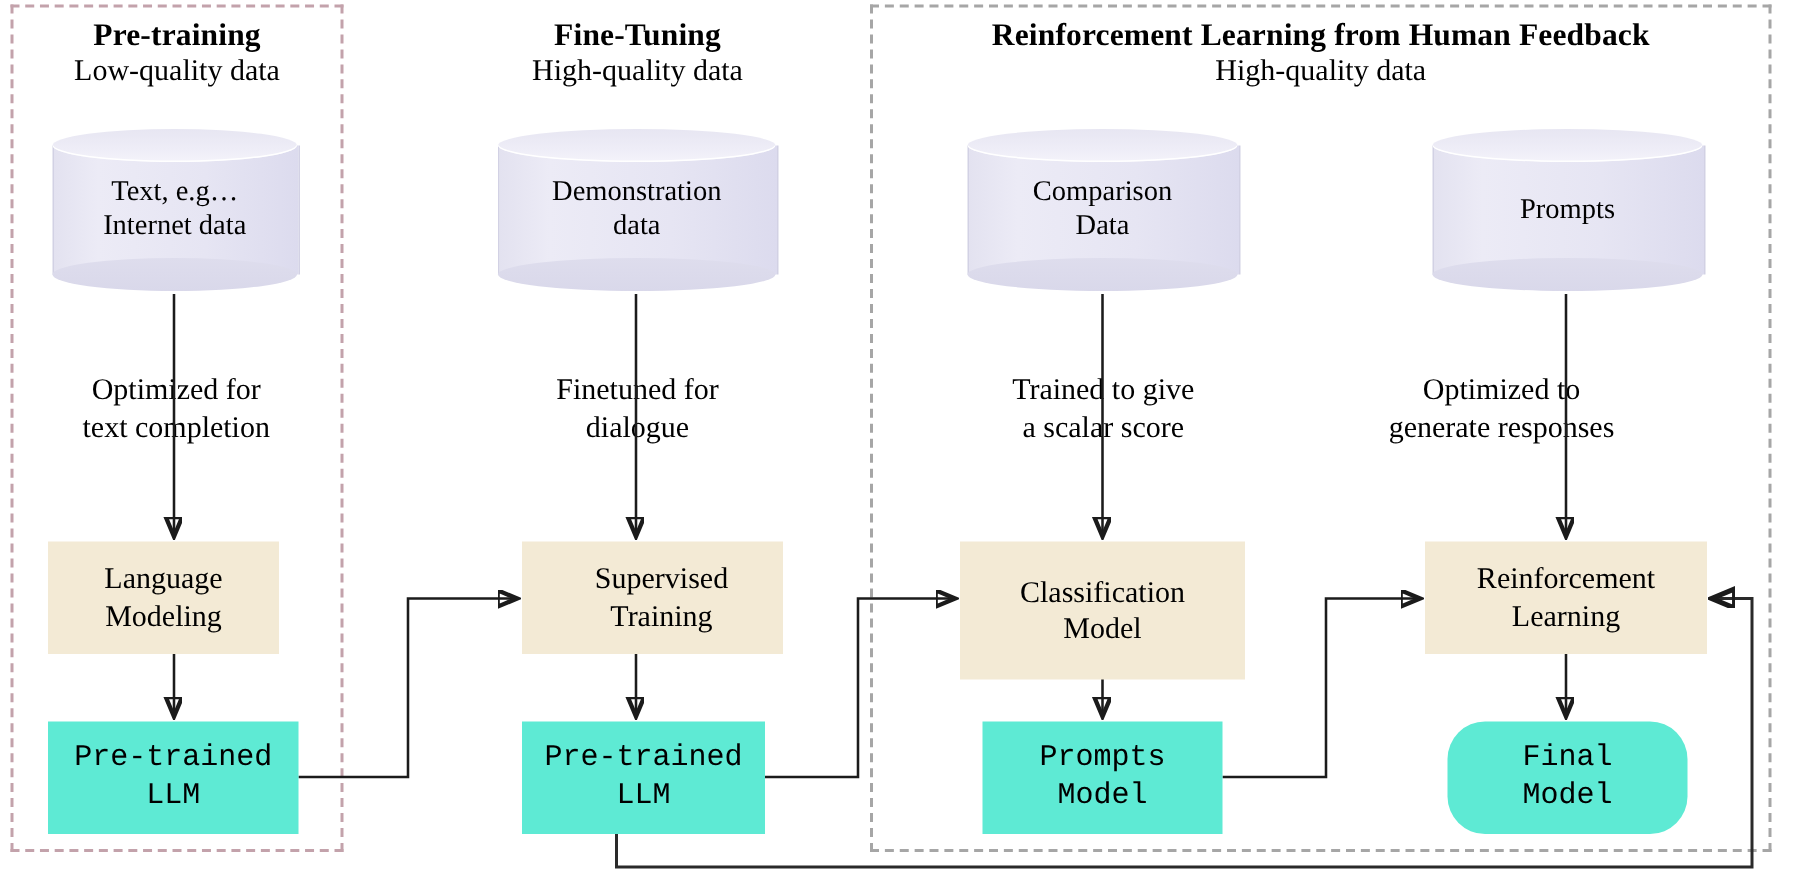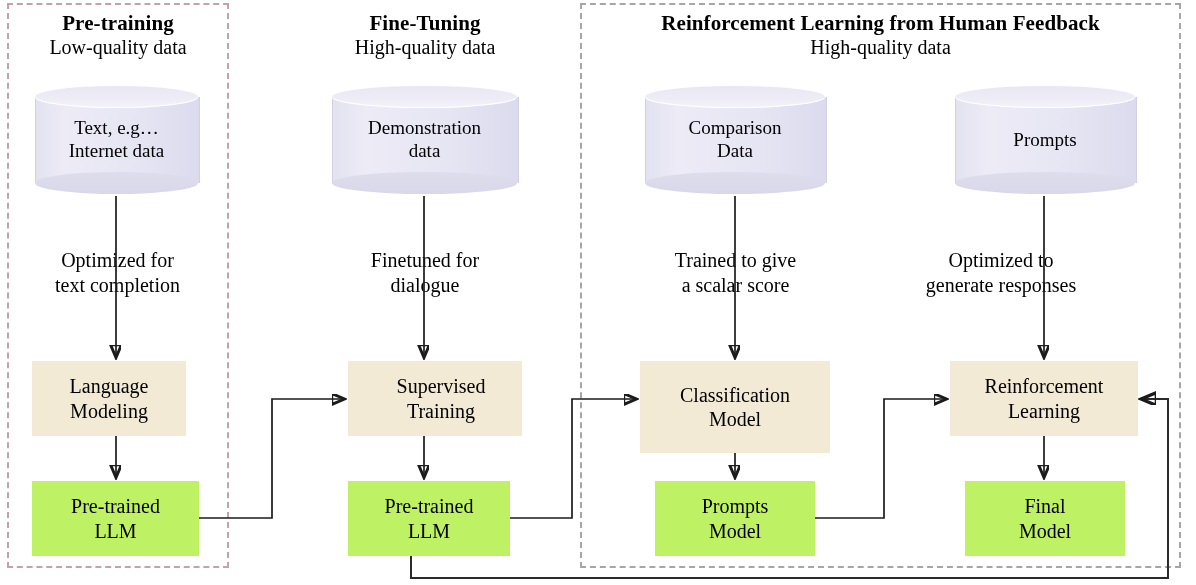--- a/index.html
+++ b/index.html
@@ -45,30 +45,30 @@
   .ann{position:absolute;text-align:center;font-size:20px;line-height:1.25;}
   #ann-1{left:20px;top:248px;width:195px;}
   #ann-2{left:330px;top:248px;width:190px;}
   #ann-3{left:638px;top:248px;width:195px;}
   #ann-4{left:891px;top:248px;width:220px;}
 
   
   .nbox{position:absolute;display:flex;flex-direction:column;align-items:center;
       justify-content:center;font-size:20px;line-height:1.22;text-align:center;}
   .beige{background:#f3ead5;}
-  .blue{background:#bef264;}
+  .blue{background:#5eead4;font-family:Liberation Mono, monospace;}
 
   #box-lm{left:32px;top:361px;width:154px;height:75px;}
   #box-pl1{left:32px;top:481px;width:167px;height:75px;}
   #box-st{left:348px;top:361px;width:162px;height:75px;padding-left:12px;}
   #box-pl2{left:348px;top:481px;width:162px;height:75px;}
   #box-cm{left:640px;top:361px;width:190px;height:92px;}
   #box-rm{left:655px;top:481px;width:160px;height:75px;}
   #box-rl{left:950px;top:361px;width:188px;height:75px;}
-  #box-fm{left:965px;top:481px;width:160px;height:75px;}
+  #box-fm{left:965px;top:481px;width:160px;height:75px;border-radius:25px;}
 
   
   #wires{position:absolute;left:0;top:0;width:1196px;height:585px;z-index:2;}
   #wires path,#wires line{stroke:#1b1b1b;stroke-width:1.7;fill:none;}
   #wires .thick{stroke:#2a2a2a;stroke-width:2;}
 </style>
 </head>
 <body>
 
 <div id="stage">

